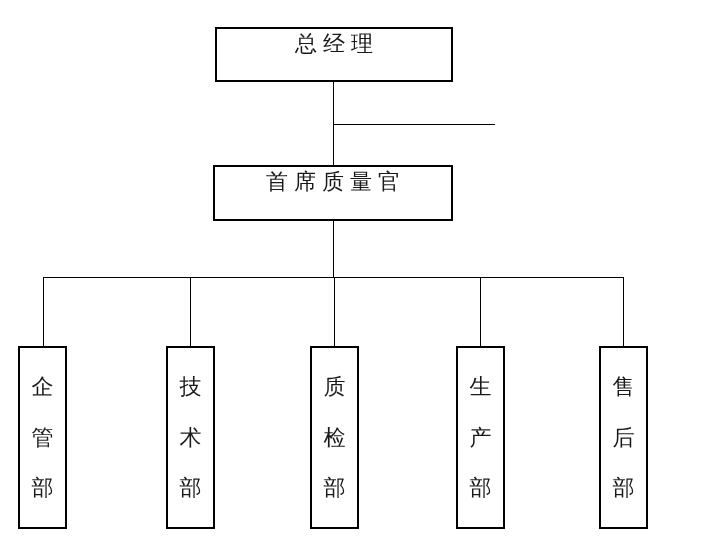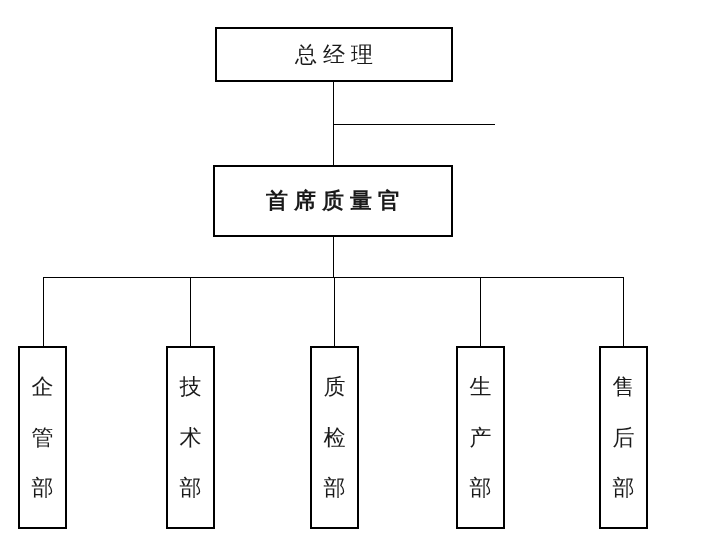--- a/index.html
+++ b/index.html
@@ -15,33 +15,32 @@
     font-family: "Liberation Serif", "DejaVu Serif", serif;
     color: #1a1a1a;
     overflow: hidden;
   }
   .node {
     position: absolute;
     border: 2px solid #000000;
     background: #ffffff;
     box-sizing: border-box;
     display: flex;
-    align-items: center;
     justify-content: center;
     font-size: 22px;
   }
   .hlabel {
     letter-spacing: 6px;
     margin-right: -6px;
     white-space: nowrap;
   }
   
   .node-top    { left: 215px; top: 27px;  width: 238px; height: 55px; }
   .node-comm   { left: 495px; top: 97px;  width: 214px; height: 54px; }
-  .node-cqo    { left: 213px; top: 165px; width: 240px; height: 72px; font-weight: bold; }
+  .node-cqo    { left: 213px; top: 165px; width: 240px; height: 56px; }
   
   .dept {
     position: absolute;
     top: 346px;
     width: 49px;
     height: 183px;
     border: 2px solid #000000;
     background: #ffffff;
     box-sizing: border-box;
     display: flex;

